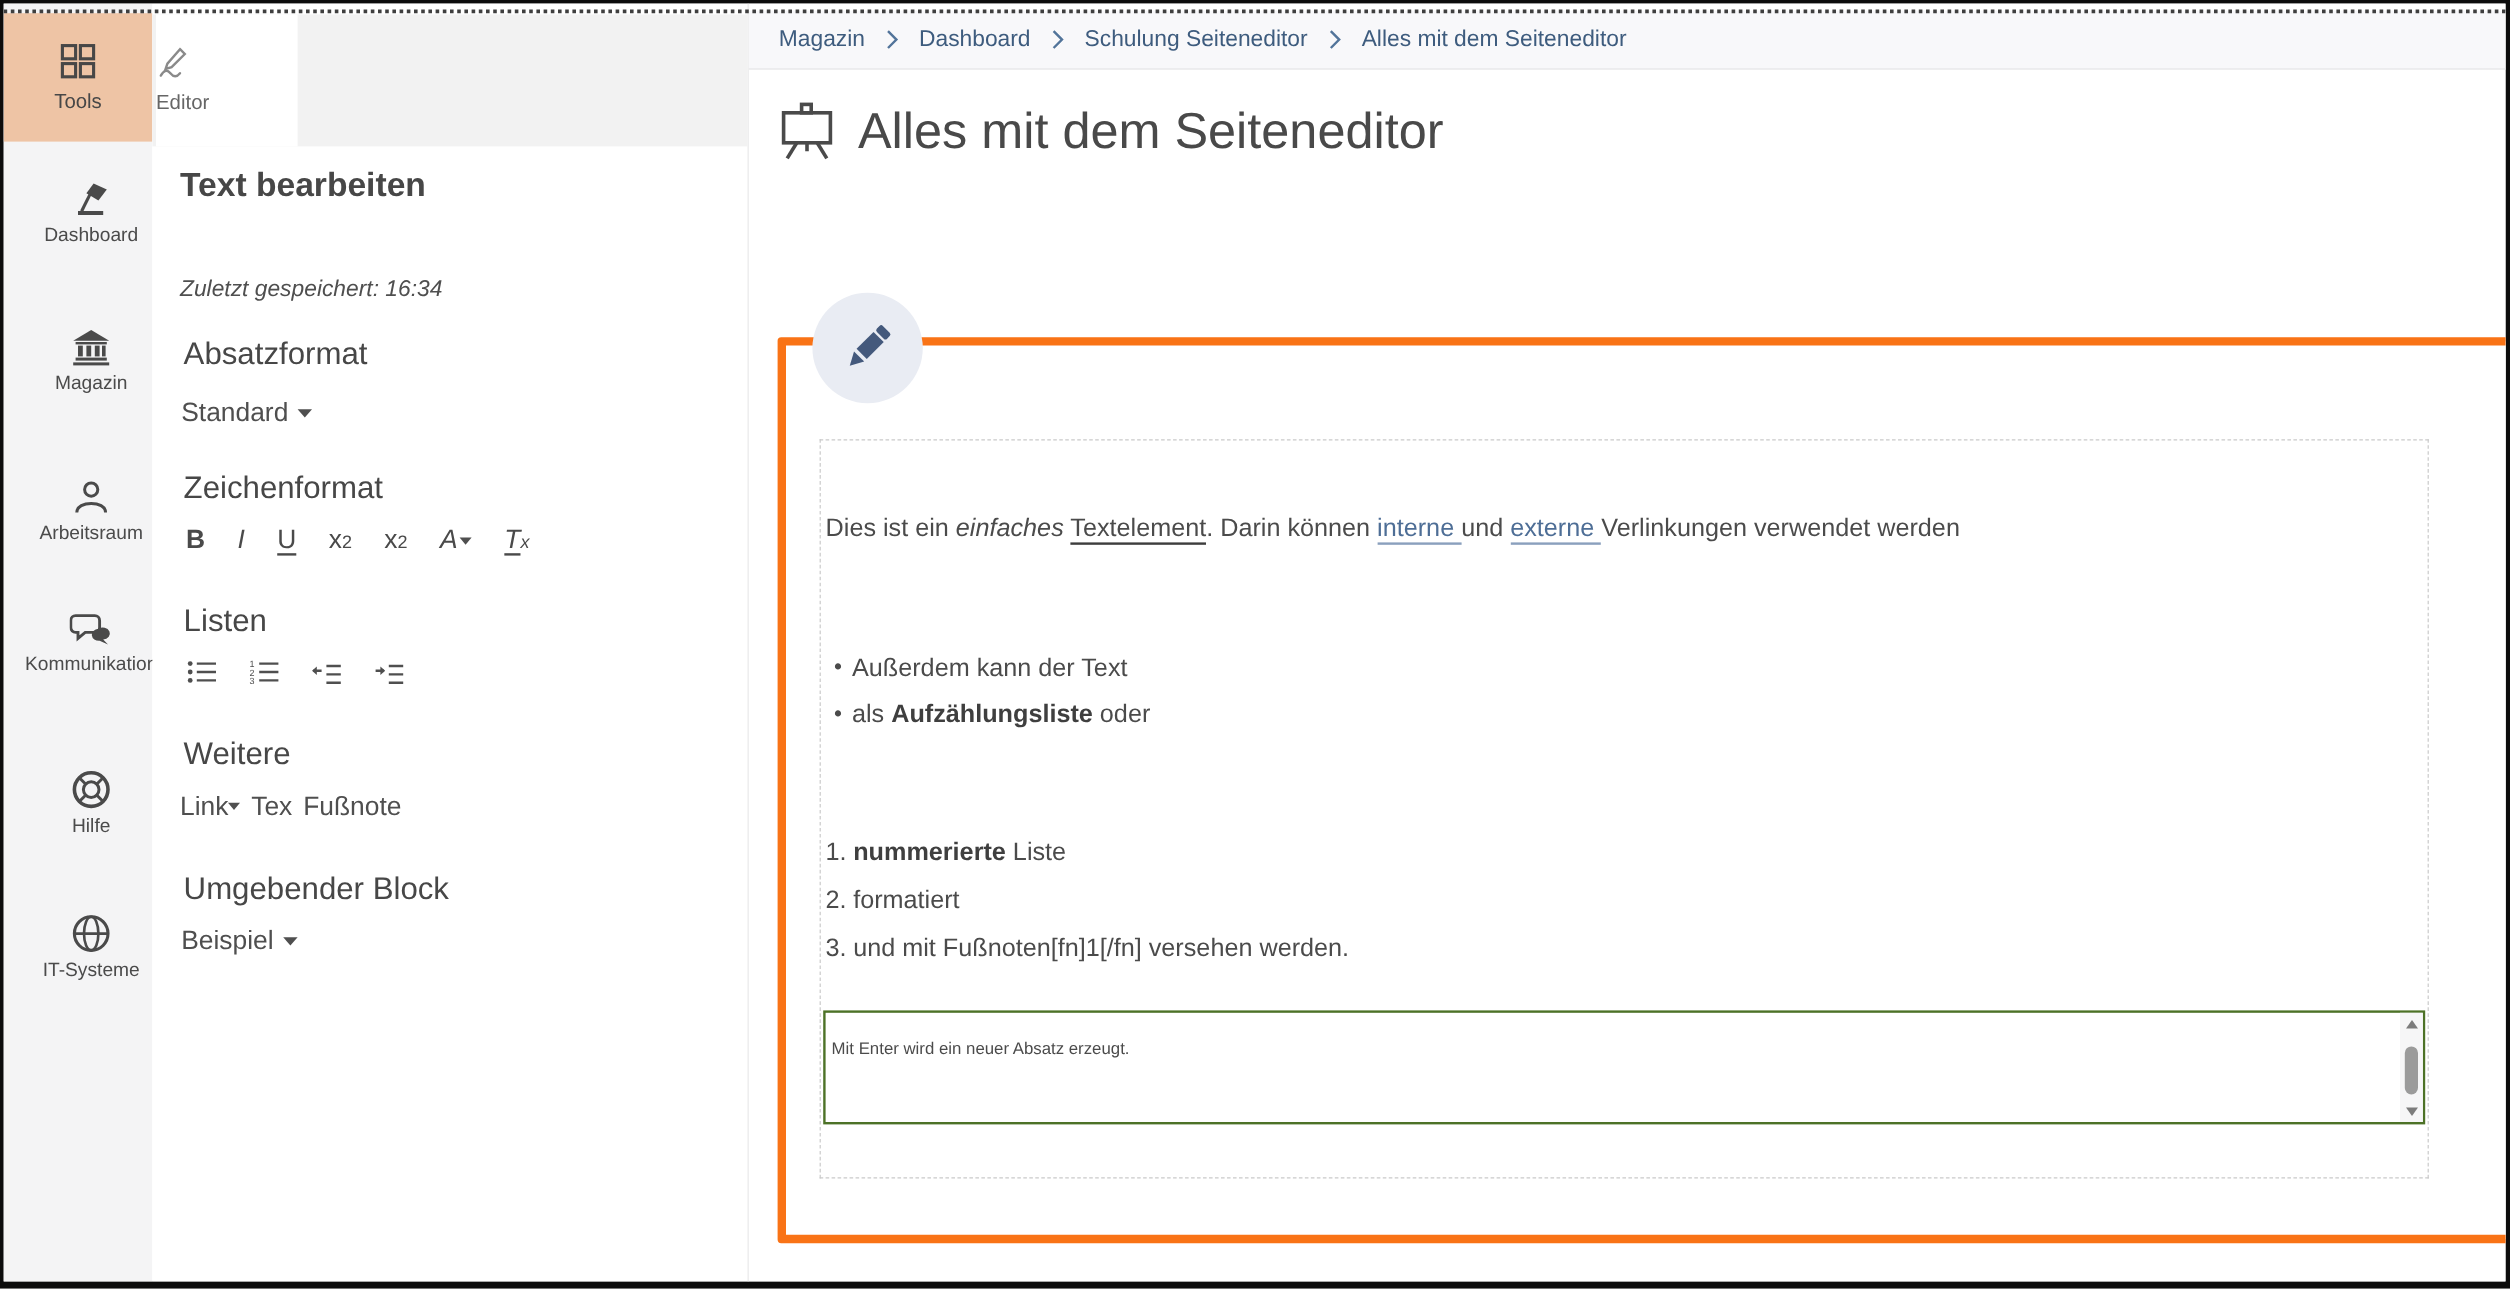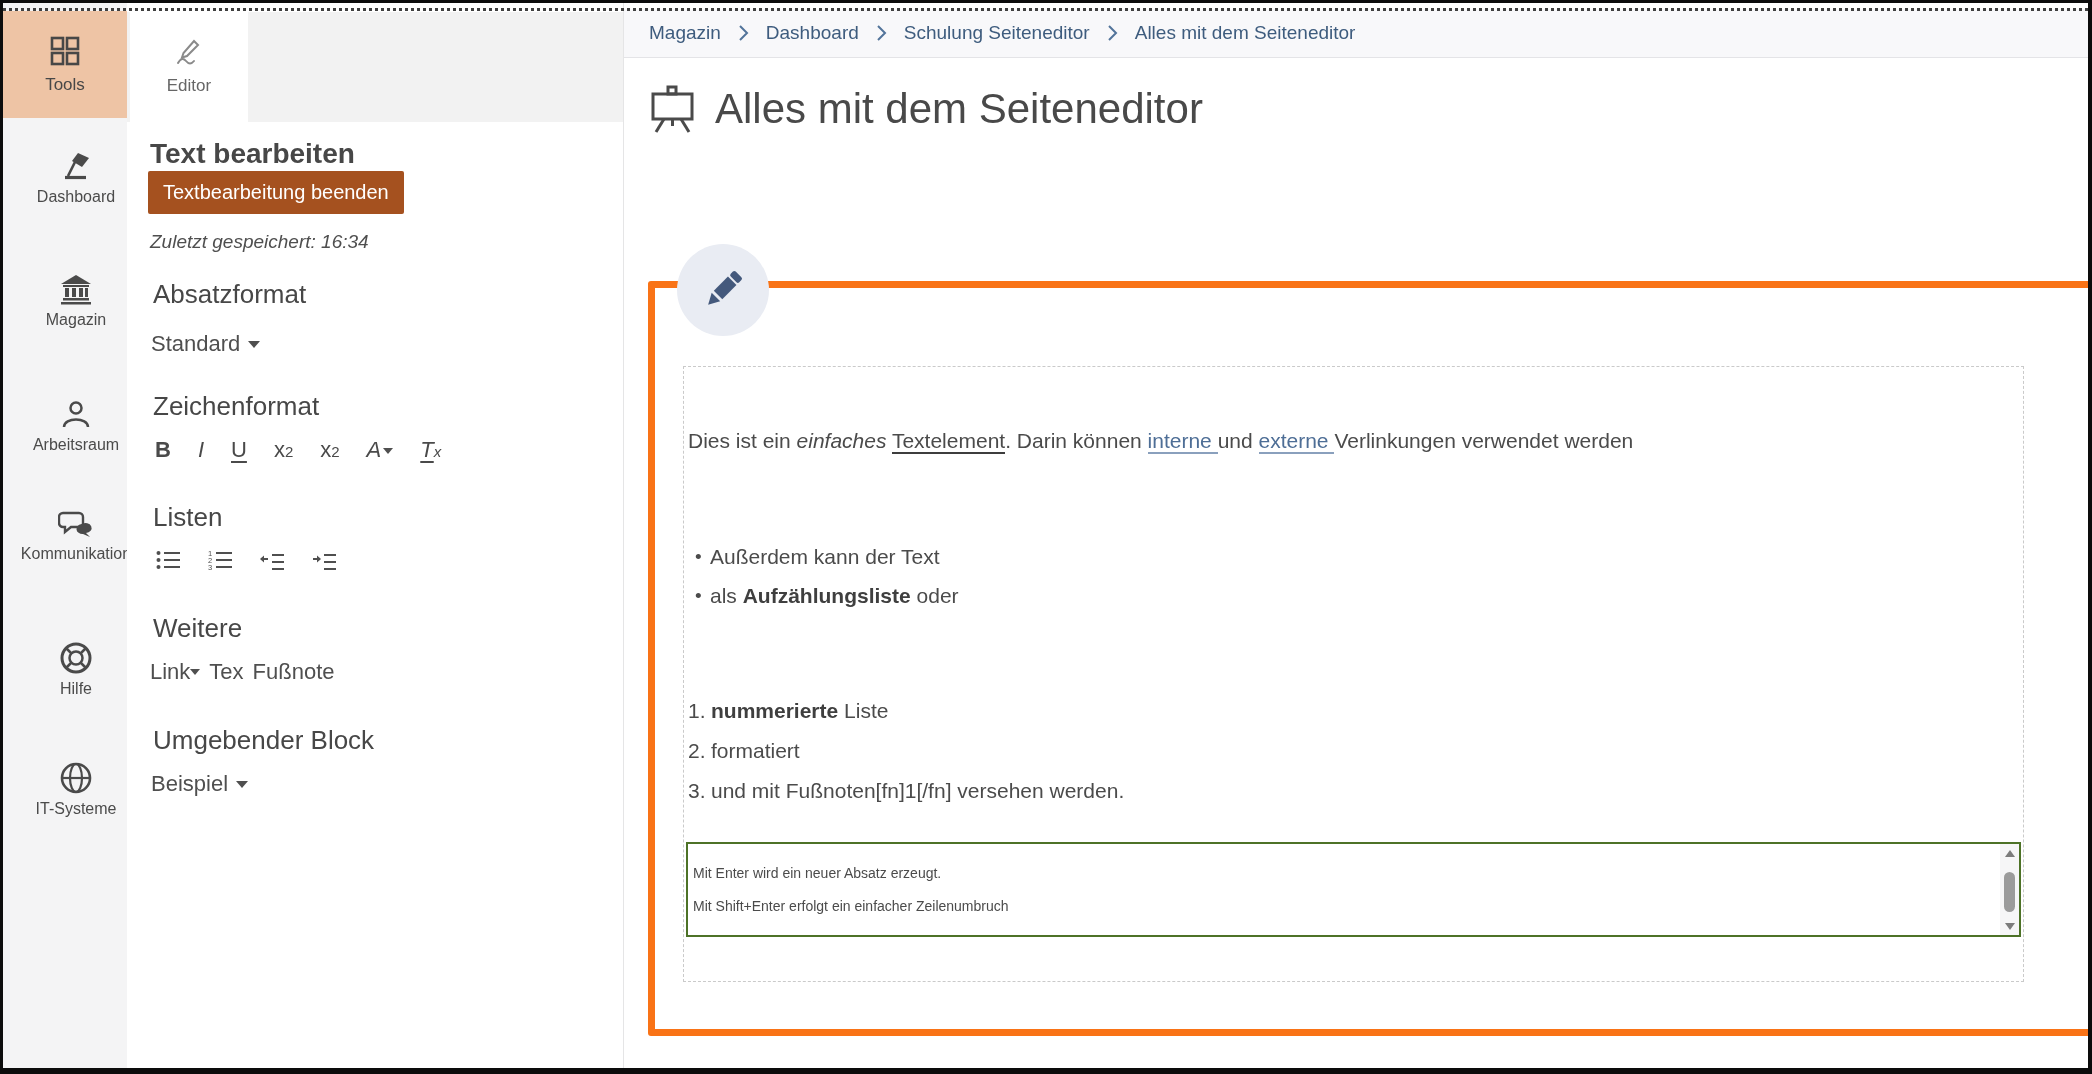--- a/index.html
+++ b/index.html
@@ -30,21 +30,21 @@
   }
   .side-label { font-size:16px; color:#4b4b4b; white-space:nowrap; }
   .tools-label { font-size:17px; color:#474747; }
   .sideicon { display:block; }
 
   
   .panel { position:absolute; left:124px; top:0; bottom:0; width:497px; background:#fff; border-right:1px solid #e5e5e6; }
   .tabstrip { position:absolute; left:0; top:9px; width:100%; height:110px; background:#f2f2f2; }
   .editor-tab {
     position:absolute; left:3px; top:0; width:118px; height:110px; background:#fff;
-    display:flex; flex-direction:column; align-items:center; justify-content:center; gap:8px; cursor:pointer;
+    display:flex; flex-direction:column; align-items:flex-start; justify-content:center; gap:8px; cursor:pointer;
   }
   .editor-tab-label { font-size:17px; color:#666; }
 
   .p-h1 { position:absolute; left:23px; top:135px; font-size:28px; color:#474747; }
   .finish-btn {
     position:absolute; left:21px; top:168px; background:#a5511f; color:#fff;
     border:none; font-family:inherit; font-size:20px; padding:10px 15px; border-radius:2px; cursor:pointer;
   }
   .saved-note { position:absolute; left:23px; top:228px; font-size:19px; font-style:italic; color:#4f4f4f; }
   .sec-title { position:absolute; left:26px; font-size:26px; color:#474747; }
@@ -206,21 +206,20 @@
       <div class="editor-tab">
         <svg width="30" height="30" viewBox="0 0 30 30">
           <path d="M20,3 L24,7 L13,18 L8,19.5 L9.5,15 Z" fill="none" stroke="#8a8a8a" stroke-width="2"></path>
           <path d="M4,25 q4,-7 8,-2 t8,0" fill="none" stroke="#8a8a8a" stroke-width="2" stroke-linecap="round"></path>
         </svg>
         <span class="editor-tab-label">Editor</span>
       </div>
     </div>
 
     <h1 class="p-h1">Text bearbeiten</h1>
-    <button class="finish-btn">Textbearbeitung beenden</button>
     <div class="saved-note">Zuletzt gespeichert: 16:34</div>
 
     <div class="sec-title" style="top:276px">Absatzformat</div>
     <button class="drop" style="left:24px; top:328px">
       <span>Standard</span>
       <span class="caret"></span>
     </button>
 
     <div class="sec-title" style="top:388px">Zeichenformat</div>
     <div class="fmt-row">
@@ -400,21 +399,20 @@
           </div>
           <div class="oli">
             <span class="num">3.</span>
             <span>und mit Fußnoten[fn]1[/fn] versehen werden.</span>
           </div>
         </div>
 
         <div class="pg-textarea">
           <div class="ta-text">
             <div>Mit Enter wird ein neuer Absatz erzeugt.</div>
-            <div>Mit Shift+Enter erfolgt ein einfacher Zeilenumbruch</div>
           </div>
           <div class="ta-scrollbar">
             <div class="sb-arrow">
                 <span class="tri-up"></span>
               </div>
             <div class="sb-track">
               <div class="sb-thumb"></div>
             </div>
             <div class="sb-arrow">
                 <span class="tri-down"></span>

